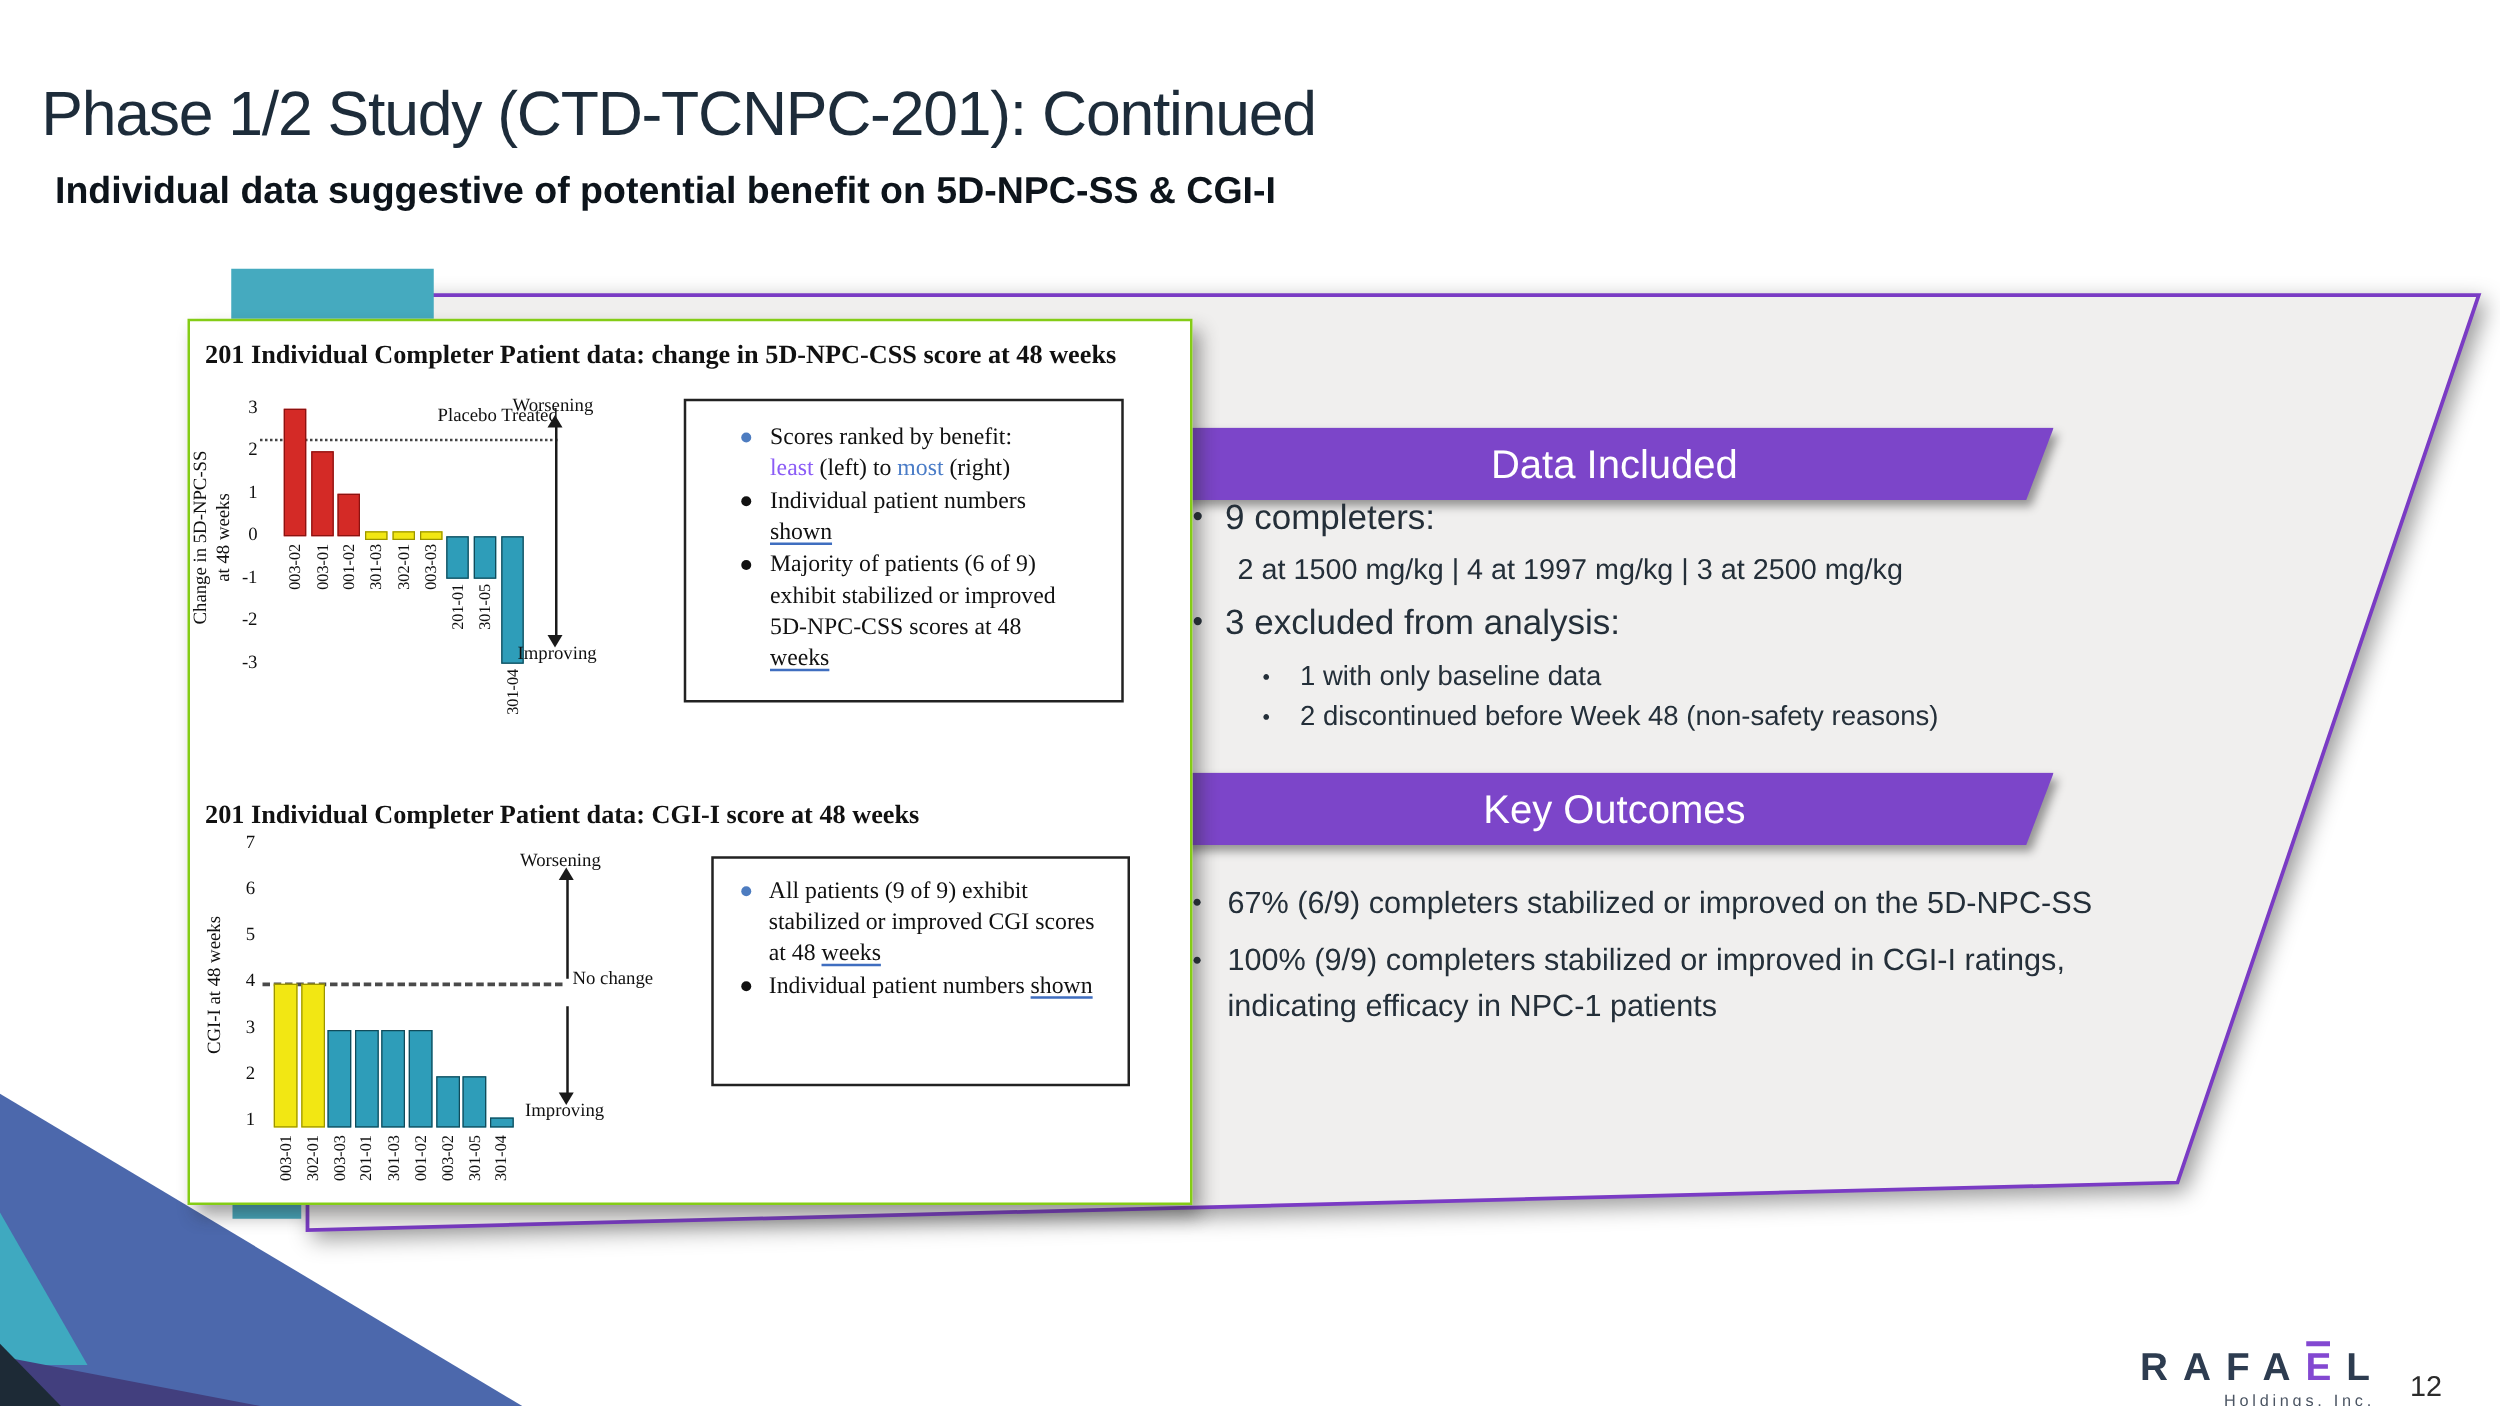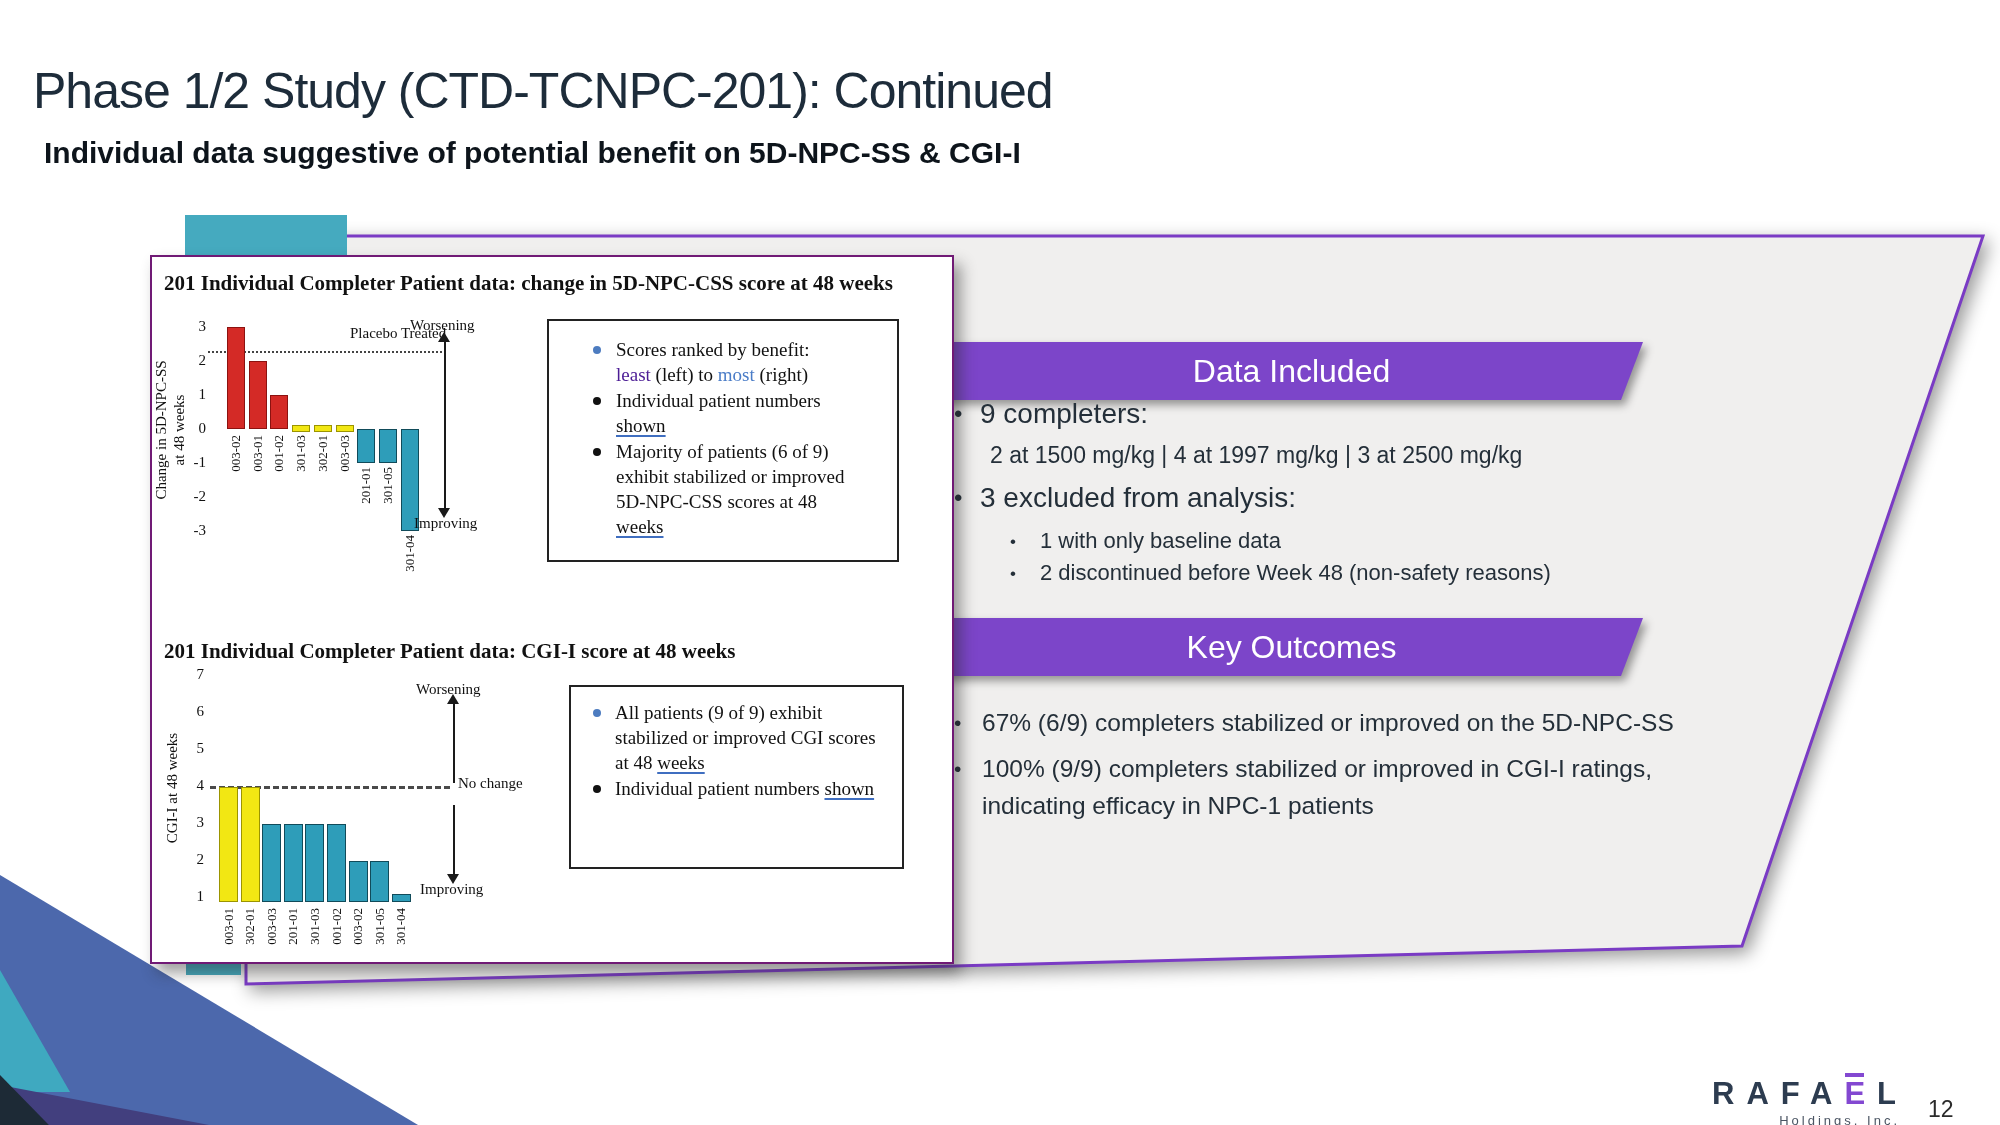--- a/index.html
+++ b/index.html
@@ -35,21 +35,21 @@
   .di-indent{font-size:23px;line-height:30px;padding-left:38px;margin-top:8px;}
   .di-sub{font-size:22px;line-height:30px;position:relative;padding-left:88px;margin-top:10px;}
   .di-sub+.di-sub{margin-top:2px;}
   .di-sub::before{content:"•";position:absolute;left:58px;top:1px;font-size:17px;}
   #ko-block{left:952px;top:664px;width:724px;}
   .ko-li{font-size:24.5px;line-height:37px;position:relative;padding-left:30px;margin-bottom:9px;}
   .ko-li::before{content:"•";position:absolute;left:2px;top:0;font-size:21px;}
 
   
   .white-panel{position:absolute;left:150px;top:215px;width:800px;height:705px;background:#fff;
-               border:2px solid #701a75;z-index:6;box-shadow:7px 9px 14px rgba(40,40,40,.45);
+               border:2px solid #84cc16;z-index:6;box-shadow:7px 9px 14px rgba(40,40,40,.45);
                font-family:"Liberation Serif",serif;color:#111;overflow:hidden;}
   .chart-layer{position:absolute;left:0;top:0;width:100%;height:100%;}
   .chart-title{position:absolute;font-weight:bold;font-size:21px;white-space:nowrap;}
   .bar{position:absolute;box-sizing:border-box;border:1px solid #333;}
   .ytick{position:absolute;width:26px;text-align:right;font-size:15px;}
   .ylab{position:absolute;transform:rotate(-90deg);text-align:center;font-size:15px;line-height:18px;width:220px;}
   .xlab{position:absolute;width:62px;height:14px;line-height:14px;font-size:13px;text-align:right;
         transform-origin:0 0;transform:rotate(-90deg) translateX(-62px);white-space:nowrap;}
   .refline-dotted{position:absolute;height:0;border-top:2px dotted #444;}
   .refline-dashed{position:absolute;height:0;border-top:3px dashed #4a4a4a;}
@@ -63,21 +63,21 @@
   #note1{left:395px;top:62px;width:352px;height:243px;padding-top:16px;box-sizing:border-box;}
   #note2{left:417px;top:428px;width:335px;height:184px;padding-top:13px;box-sizing:border-box;}
   .note-li{position:relative;margin-bottom:1px;}
   #note1 .note-li{padding-left:67px;}
   #note2 .note-li{padding-left:44px;}
   .dot{position:absolute;top:9px;width:8px;height:8px;border-radius:50%;}
   #note1 .dot{left:44px;}
   #note2 .dot{left:22px;}
   .dot.blue{background:#4d7cc0;}
   .dot.black{background:#111;}
-  .seg-red{color:#4c1d95;}
+  .seg-red{color:#8b5cf6;}
   .seg-blue{color:#4a7cc7;}
   .seg-u{text-decoration:underline;text-decoration-color:#3f6ec0;text-decoration-thickness:2px;text-underline-offset:3px;}
 
   
   .brand{position:absolute;left:1712px;top:1036px;font-size:31px;font-weight:700;letter-spacing:12px;
          color:#2d3c50;z-index:7;white-space:nowrap;}
   .brand .pe{color:#8348d1;position:relative;}
   .brand .pe::before{content:"";position:absolute;left:1px;right:13px;top:-3px;height:4px;background:#8348d1;}
   .brand-sub{position:absolute;left:1712px;top:1073px;width:188px;text-align:right;font-size:13px;
              letter-spacing:3px;color:#4b5563;z-index:7;white-space:nowrap;}

